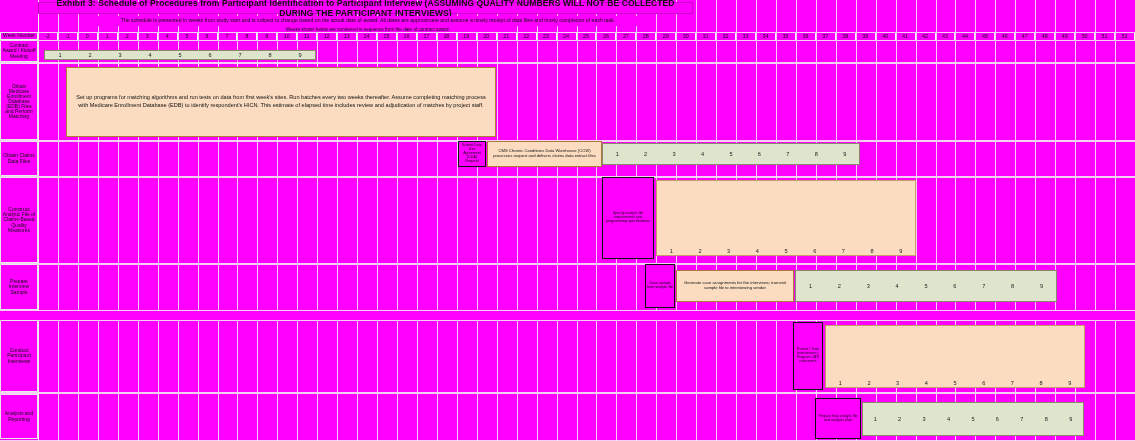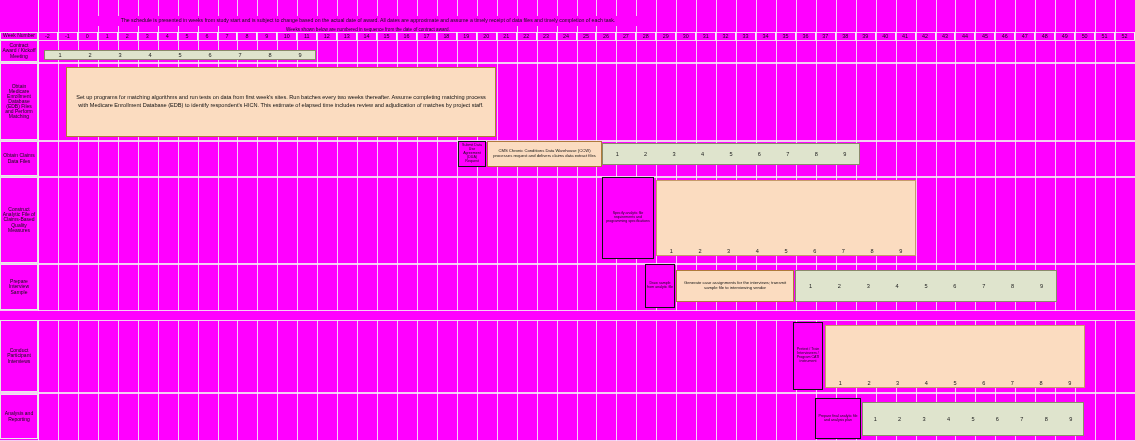--- a/index.html
+++ b/index.html
@@ -156,20 +156,21 @@
       <div class="grid-h" style="top: 264px;"></div>
       <div class="grid-h" style="top: 310px;"></div>
       <div class="grid-h" style="top: 311px;"></div>
       <div class="grid-h" style="top: 319px;"></div>
       <div class="grid-h" style="top: 320px;"></div>
       <div class="grid-h" style="top: 392px;"></div>
       <div class="grid-h" style="top: 393px;"></div>
       <div class="grid-h" style="top: 440px;"></div>
     </div>
 
+  <div class="cell title">Exhibit 3: Schedule of Procedures from Participant Identification to Participant Interview (ASSUMING QUALITY NUMBERS WILL NOT BE COLLECTED DURING THE PARTICIPANT INTERVIEWS)</div>
   <div class="cell subtitle">The schedule is presented in weeks from study start and is subject to change based on the actual date of award. All dates are approximate and assume a timely receipt of data files and timely completion of each task.</div>
   <div class="cell subtitle2">Weeks shown below are numbered in sequence from the date of contract award.</div>
 
   <div class="cell rowlabel" style="top:32px;height:8px;">Week Number</div>
   <div id="colheaders">
       <div class="cell hdr" style="left: 38px; width: 19.9455px;">-2</div>
       <div class="cell hdr" style="left: 57.9455px; width: 19.9455px;">-1</div>
       <div class="cell hdr" style="left: 77.8909px; width: 19.9455px;">0</div>
       <div class="cell hdr" style="left: 97.8364px; width: 19.9455px;">1</div>
       <div class="cell hdr" style="left: 117.782px; width: 19.9455px;">2</div>

